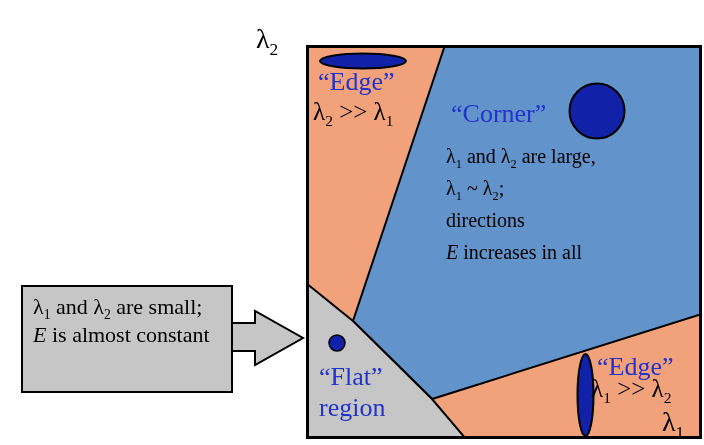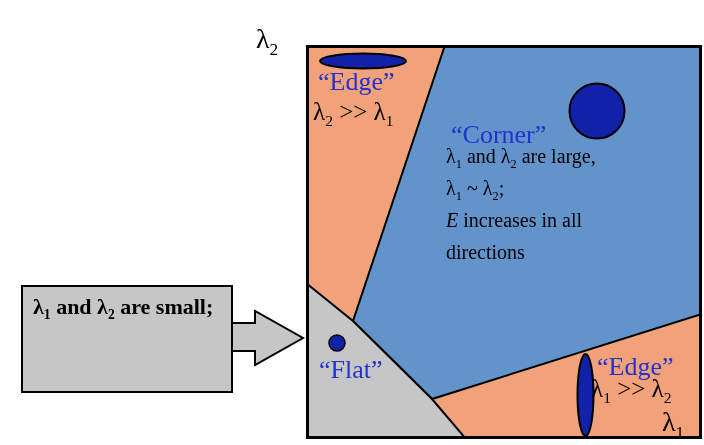--- a/index.html
+++ b/index.html
@@ -20,33 +20,33 @@
 
   
   #plot{left:306px;top:9px;width:396px;height:394px;margin-top:36px;}
   #plot svg{position:absolute;left:0;top:0;}
   .plot-text{position:absolute;white-space:nowrap;}
   .region-label{font-size:26px;line-height:30px;color:var(--label-blue,#2233cc);}
   .region-formula{font-size:25px;line-height:30px;color:var(--text-black,#000);}
 
   #edge-top-label{left:12px;top:22px;}
   #edge-top-formula{left:7px;top:52px;}
-  #corner-label{left:145px;top:75px;}
+  #corner-label{left:145px;top:54px;}
   #corner-desc{left:140px;top:95px;font-size:20px;line-height:32px;color:var(--text-black,#000);}
-  #flat-label{left:13px;top:309px;line-height:31px;}
+  #flat-label{left:13px;top:316px;line-height:31px;}
   #edge-right-label{left:291px;top:307px;}
   #edge-right-formula{left:285px;top:329px;}
 
   
   #callout-box{
     left:21px;top:285px;width:212px;height:108px;box-sizing:border-box;
     background:var(--region-gray,#c6c6c6);
     border:2px solid var(--outline-black,#000);
   }
-  #callout-text{padding:6px 0 0 10px;font-size:22px;line-height:28px;white-space:nowrap;font-weight:bold;}
+  #callout-text{padding:6px 0 0 10px;font-size:22px;line-height:28px;white-space:nowrap;}
   #callout-arrow{left:232px;top:307px;}
 </style>
 </head>
 <body>
 
 <div class="abs axis-label plot-text" id="y-axis-label"><span>λ</span><sub>2</sub></div>
 
 <div class="abs" id="plot">
   <svg width="396" height="394" viewBox="0 0 396 394">
     <rect x="0" y="0" width="396" height="394" style="fill:var(--region-orange,#f2a27b)"></rect>
@@ -59,35 +59,37 @@
     <rect x="1.5" y="1.5" width="393" height="391" fill="none" style="stroke:var(--outline-black,#000);stroke-width:3"></rect>
   </svg>
 
   <div class="plot-text region-label" id="edge-top-label">“Edge”</div>
   <div class="plot-text region-formula" id="edge-top-formula"><span>λ</span><sub>2</sub><span> &gt;&gt; λ</span><sub>1</sub></div>
 
   <div class="plot-text region-label" id="corner-label">“Corner”</div>
   <div class="plot-text" id="corner-desc">
     <div><span>λ</span><sub>1</sub><span> and λ</span><sub>2</sub><span> are large,</span></div>
     <div><span> λ</span><sub>1</sub><span> ~ λ</span><sub>2</sub><span>;</span></div>
+    <div><span>directions</span></div>
     <div><span class="it">E</span><span> increases in all</span></div>
-    <div><span>directions</span></div>
   </div>
 
   <div class="plot-text region-label" id="flat-label">
     <div>“Flat”</div>
+    <div>region</div>
   </div>
 
   <div class="plot-text region-label" id="edge-right-label">“Edge”</div>
   <div class="plot-text region-formula" id="edge-right-formula"><span>λ</span><sub>1</sub><span> &gt;&gt; λ</span><sub>2</sub></div>
 </div>
 
 <div class="abs" id="callout-box">
   <div id="callout-text">
     <div><span>λ</span><sub>1</sub><span> and λ</span><sub>2</sub><span> are small;</span></div>
+    <div><span class="it">E</span><span> is almost constant</span></div>
   </div>
 </div>
 
 <svg class="abs" id="callout-arrow" width="74" height="62" viewBox="0 0 74 62">
   <polygon points="0,16 23,16 23,4 71,31 23,58 23,44 0,44" style="fill:var(--region-gray,#c6c6c6);stroke:var(--outline-black,#000);stroke-width:2"></polygon>
 </svg>
 
 <div class="abs axis-label plot-text" id="x-axis-label"><span>λ</span><sub>1</sub></div>
 
 </body></html>

